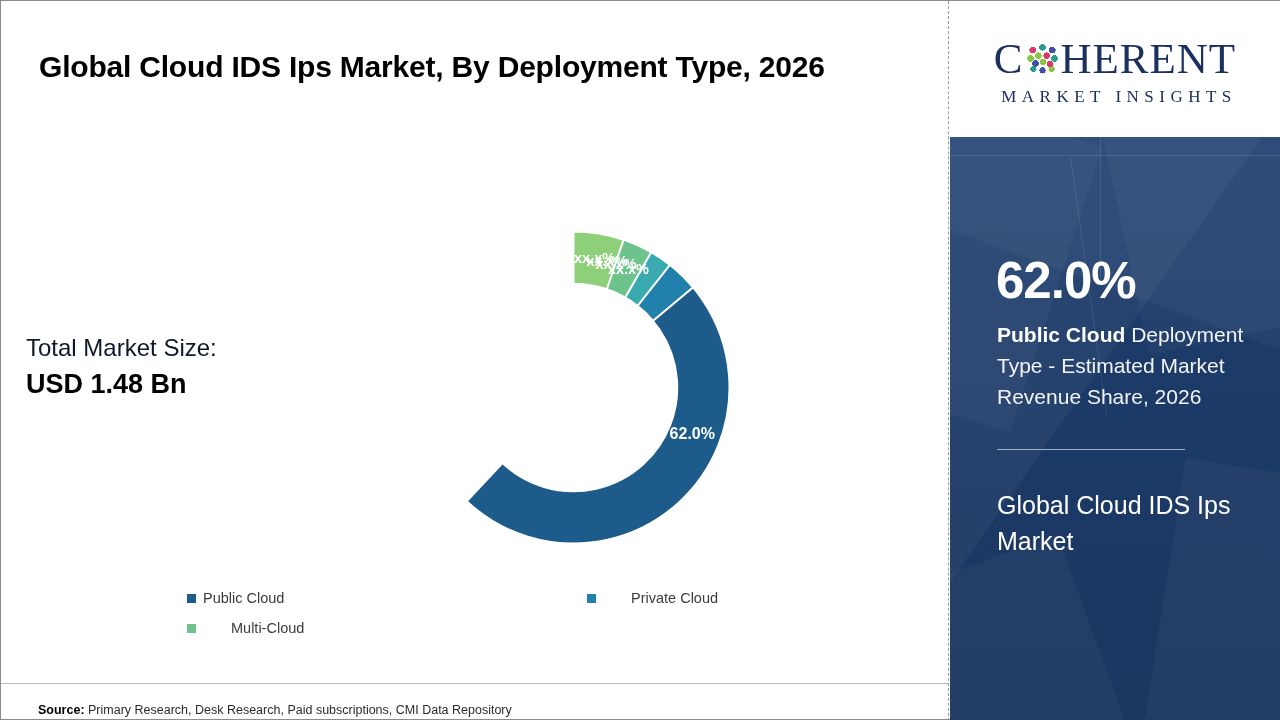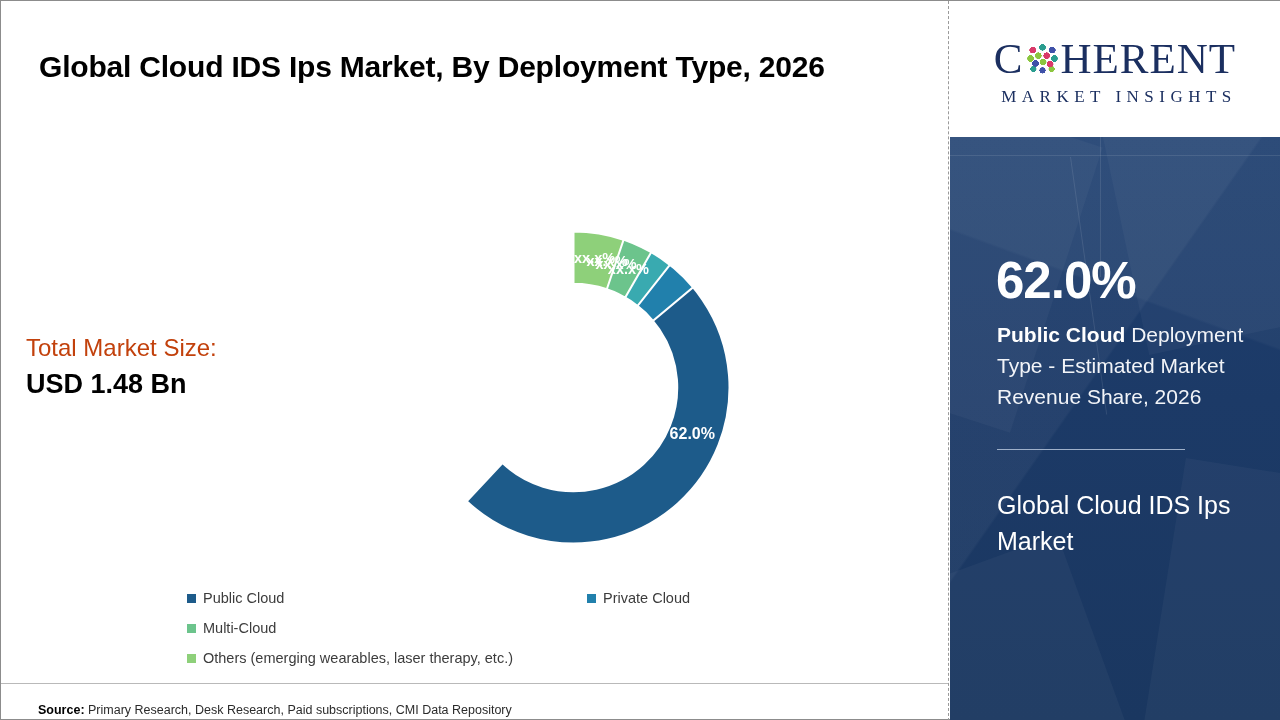--- a/index.html
+++ b/index.html
@@ -18,38 +18,38 @@
     font-size:30px;font-weight:bold;color:#000;line-height:1.72;
     letter-spacing:-0.2px;
   }
 
   #chart-subtitle{
     position:absolute;left:300px;top:152px;width:540px;text-align:center;
     font-size:19px;color:#6a6a6a;font-weight:normal;
   }
 
   #total-block{position:absolute;left:25px;top:322px;width:300px;}
-  #total-label{font-size:24px;color:#c2410c;line-height:1.42;font-weight:normal;}
+  #total-label{font-size:24px;color:#0f172a;line-height:1.42;font-weight:normal;}
   #total-value{font-size:27px;color:#000;font-weight:bold;line-height:1.42;}
 
   
   #donut-wrap{position:absolute;left:400px;top:206px;width:345px;height:345px;}
   #donut-svg{display:block;width:345px;height:345px;}
   .slice-label{
     font-family:"Liberation Sans",sans-serif;font-size:14.5px;font-weight:bold;
     fill:#ffffff;text-anchor:middle;dominant-baseline:middle;
   }
   .slice-label.big{font-size:16px;}
 
   
   #legend{position:absolute;left:186px;top:580px;width:700px;}
   .legend-row{display:flex;width:100%;margin-bottom:11px;height:19px;}
   .legend-item{display:flex;align-items:center;}
   .legend-item.col1{width:400px;}
-  .legend-item.col2{width:300px;}
+  .legend-item.col2{width:300px;gap:28px;}
   .legend-item.full{width:700px;}
   .legend-swatch{width:9px;height:9px;margin-right:7px;flex:0 0 auto;display:inline-block;}
   .legend-text{font-size:14.5px;color:#3c3c3c;white-space:nowrap;line-height:1;}
 
   
   #source-divider{position:absolute;left:0;top:674px;width:947px;height:1px;background:#b9b9b9;}
   #source-line{
     position:absolute;left:37px;top:694px;font-size:12.5px;color:#2b2b2b;
     white-space:nowrap;
   }
@@ -166,26 +166,20 @@
           <span class="legend-swatch" style="background:#2180ac"></span>
           <span class="legend-text">Private Cloud</span>
         </div>
       </div>
       <div class="legend-row">
         <div class="legend-item col2">
           <span class="legend-swatch" style="background:#6cc48c"></span>
           <span class="legend-text">Multi-Cloud</span>
         </div>
       </div>
-      <div class="legend-row">
-        <div class="legend-item full">
-          <span class="legend-swatch" style="background:#8ed07a"></span>
-          <span class="legend-text">Others (emerging wearables, laser therapy, etc.)</span>
-        </div>
-      </div>
     </div>
 
     <div id="source-divider"></div>
     <div id="source-line">
       <span id="source-label">Source:</span><span id="source-text"> Primary Research, Desk Research, Paid subscriptions, CMI Data Repository</span>
     </div>
 
   </div>
 
   <div id="v-separator"></div>

